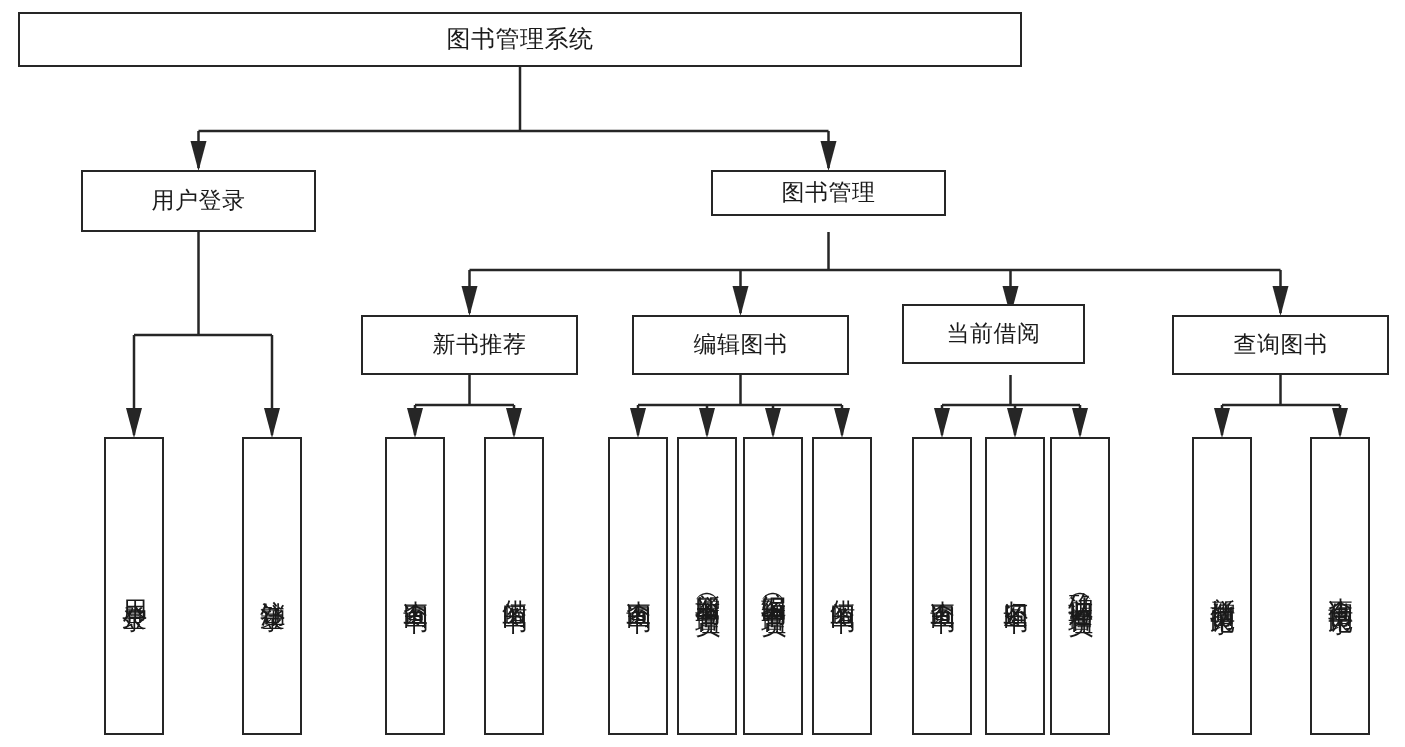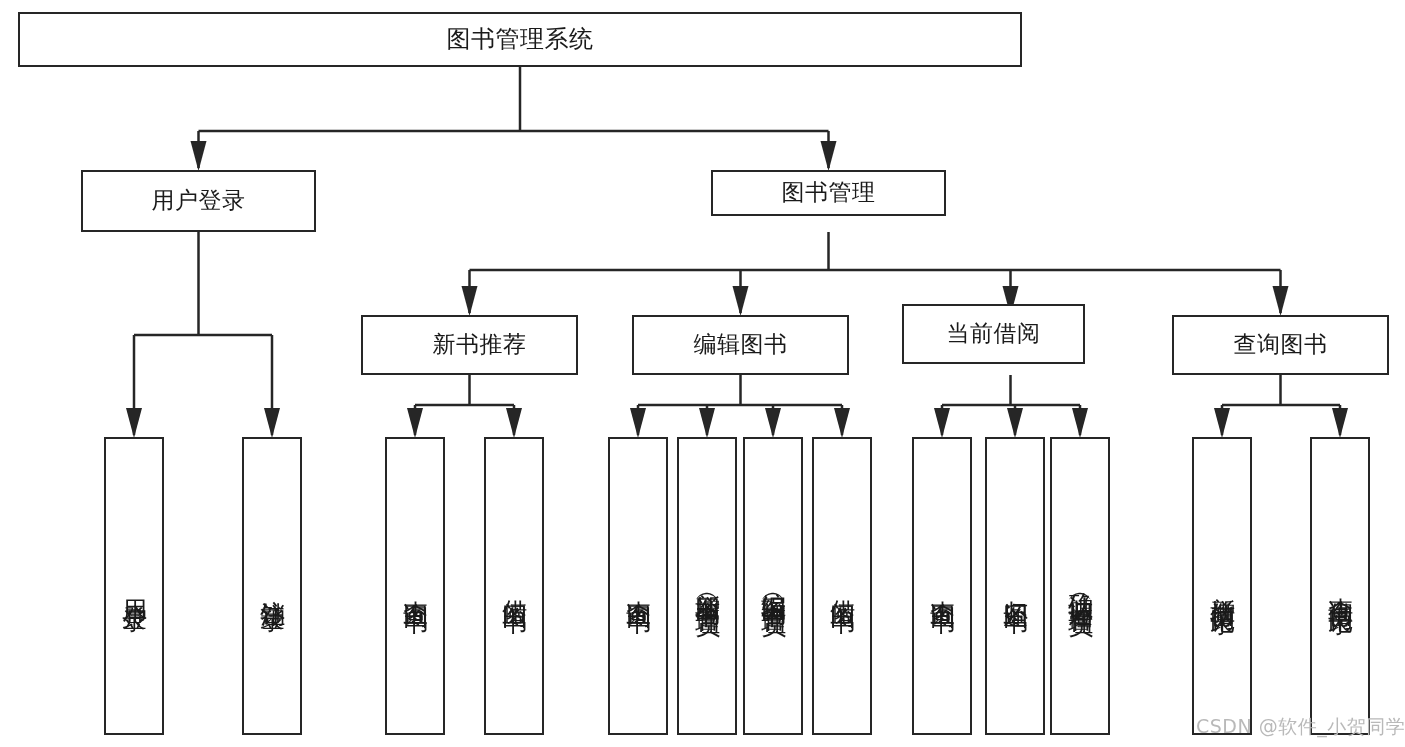--- a/index.html
+++ b/index.html
@@ -190,14 +190,13 @@
         <span class="node-label">确认归还（管理员）</span>
       </div>
       <div class="node vert" style="left: 1192px; top: 437px; width: 60px; height: 298px;">
         <span class="node-label">新增借阅记录</span>
       </div>
       <div class="node vert" style="left: 1310px; top: 437px; width: 60px; height: 298px;">
         <span class="node-label">查询借阅记录</span>
       </div>
     </div>
 
-  <div class="watermark" style="left:1196px; top:714px;">CSDN @软件_小贺同学</div>
 </div>
 
 </body></html>

